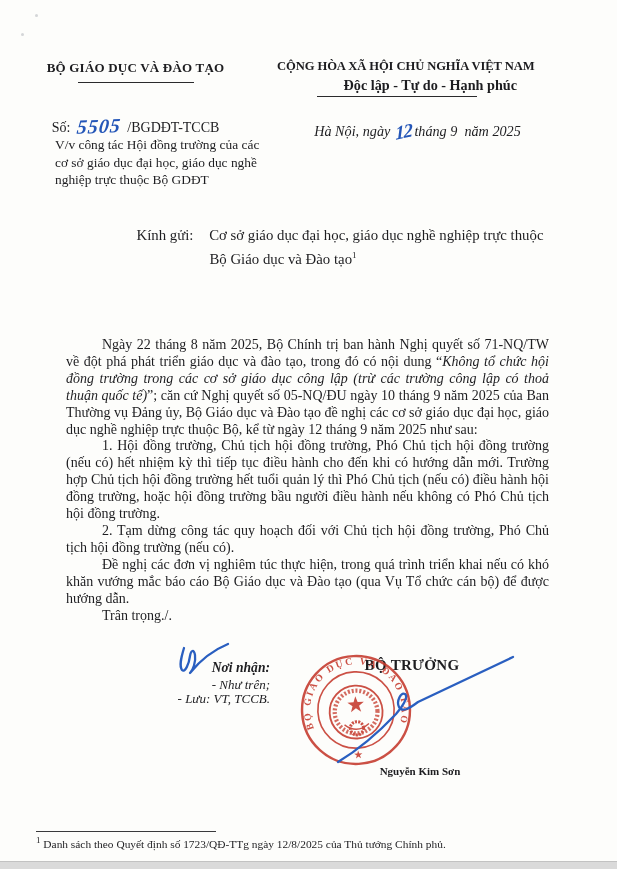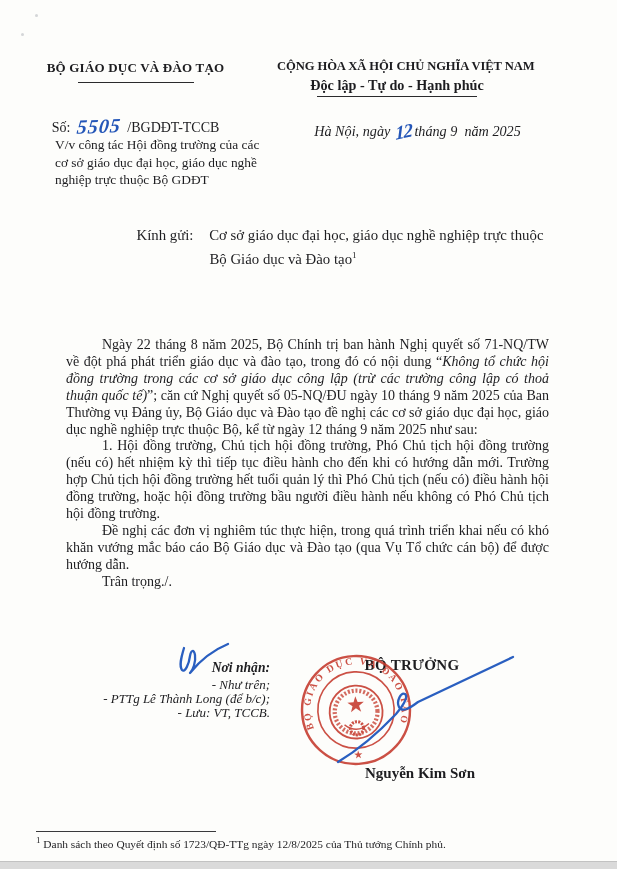--- a/index.html
+++ b/index.html
@@ -14,21 +14,21 @@
   }
   .abs { position:absolute; }
 
   
   .org-block { left:28px; top:60px; width:215px; text-align:center; }
   .org-name { font-weight:bold; font-size:13px; letter-spacing:.2px; white-space:nowrap; }
   .org-underline { width:116px; margin:6px auto 0; border-top:1.5px solid #2a2a2c; }
 
   .motto-block { left:233px; top:59px; width:240px; text-align:center;margin-left:44px; }
   .motto1 { font-weight:bold; font-size:12.6px; white-space:nowrap; letter-spacing:-.1px; }
-  .motto2 { font-weight:bold; font-size:14.2px; white-space:nowrap; margin-top:3px; }
+  .motto2 { font-weight:bold; font-size:14.2px; white-space:nowrap; margin-top:3px;text-align:right; }
   .motto-underline { width:160px; margin:2px auto 0; border-top:1.6px solid #2a2a2c; }
 
   .doc-number { left:28px; top:114px; width:215px; text-align:center; font-size:14px; white-space:nowrap; }
   .hand-number {
     color:#2456b8; font-size:20px; font-weight:bold; font-style:italic;
     display:inline-block; transform:skewX(-8deg) rotate(-2deg);
     letter-spacing:1px; margin:0 3px; position:relative; top:1px;
   }
   .subject { left:55px; top:136px; width:206px; text-align:left; font-size:13.4px; line-height:17.6px; }
 
@@ -50,21 +50,21 @@
   .letter-body { left:66px; top:293px; width:483px; font-size:14px; line-height:16.9px; text-align:justify;margin-top:44px; }
   .letter-body p { text-indent:36px; margin:0; }
   .closing { text-indent:34px; }
 
   
   .recipients { left:40px; top:660px; width:230px;text-align:right; }
   .recipients-label { font-weight:bold; font-style:italic; font-size:13.6px; margin-bottom:2px; }
   .recipients li { list-style:none; font-size:13px; line-height:13.8px;font-style:italic; }
 
   .sig-title { top:657px; left:412px; transform:translateX(-50%); font-weight:bold; font-size:15px; white-space:nowrap; letter-spacing:.3px;text-align:right; }
-  .sig-name  { top:765px; left:420px; transform:translateX(-50%); font-weight:bold; font-size:15px; white-space:nowrap; }
+  .sig-name  { top:765px; left:420px; transform:translateX(-50%); font-weight:bold; font-size:11px; white-space:nowrap; }
 
   .seal-svg { left:299px; top:653px; width:114px; height:114px; opacity:.88; }
   .ink-svg  { left:0; top:600px; width:617px; height:269px; pointer-events:none; }
 
   
   .footnote-rule { left:36px; top:831px; width:180px; border-top:1.6px solid #3a3a3c; }
   .footnote { left:36px; top:838px; width:540px; font-size:11.4px; white-space:nowrap; }
 
   .bottom-bar { left:0; top:861px; width:617px; height:8px; background:#dadada; border-top:1px solid #c2c2c2; }
 
@@ -105,29 +105,29 @@
   <span class="salut-label">Kính gửi:</span>
   <span>Cơ sở giáo dục đại học, giáo dục nghề nghiệp trực thuộc</span>
 </div>
 <div class="abs salut2">
   <span>Bộ Giáo dục và Đào tạo</span><sup class="fn-ref">1</sup>
 </div>
 
 <div class="abs letter-body">
   <p><span>Ngày 22 tháng 8 năm 2025, Bộ Chính trị ban hành Nghị quyết số 71-NQ/TW về đột phá phát triển giáo dục và đào tạo, trong đó có nội dung “</span><i>Không tổ chức hội đồng trường trong các cơ sở giáo dục công lập (trừ các trường công lập có thoả thuận quốc tế)</i><span>”; căn cứ Nghị quyết số 05-NQ/ĐU ngày 10 tháng 9 năm 2025 của Ban Thường vụ Đảng ủy, Bộ Giáo dục và Đào tạo đề nghị các cơ sở giáo dục đại học, giáo dục nghề nghiệp trực thuộc Bộ, kể từ ngày 12 tháng 9 năm 2025 như sau:</span></p>
   <p>1. Hội đồng trường, Chủ tịch hội đồng trường, Phó Chủ tịch hội đồng trường (nếu có) hết nhiệm kỳ thì tiếp tục điều hành cho đến khi có hướng dẫn mới. Trường hợp Chủ tịch hội đồng trường hết tuổi quản lý thì Phó Chủ tịch (nếu có) điều hành hội đồng trường, hoặc hội đồng trường bầu người điều hành nếu không có Phó Chủ tịch hội đồng trường.</p>
+  <p>2. Tạm dừng công tác quy hoạch đối với Chủ tịch hội đồng trường, Phó Chủ tịch hội đồng trường (nếu có).</p>
   <p>Đề nghị các đơn vị nghiêm túc thực hiện, trong quá trình triển khai nếu có khó khăn vướng mắc báo cáo Bộ Giáo dục và Đào tạo (qua Vụ Tổ chức cán bộ) để được hướng dẫn.</p>
   <p class="closing">Trân trọng./.</p>
 </div>
 
 <div class="abs recipients">
   <div class="recipients-label">Nơi nhận:</div>
   <ul>
     <li>- Như trên;</li>
-    <li>- PTTg Lê Thành Long (để b/c);</li>
     <li>- Lưu: VT, TCCB.</li>
   </ul>
 </div>
 
 <div class="abs sig-title">BỘ TRƯỞNG</div>
 <div class="abs sig-name">Nguyễn Kim Sơn</div>
 
 <svg class="abs seal-svg" viewBox="0 0 112 112">
   <g stroke="#c5392c" fill="none" transform="rotate(-3 56 56)">
     <circle cx="56" cy="56" r="53" stroke-width="2.4"></circle>

